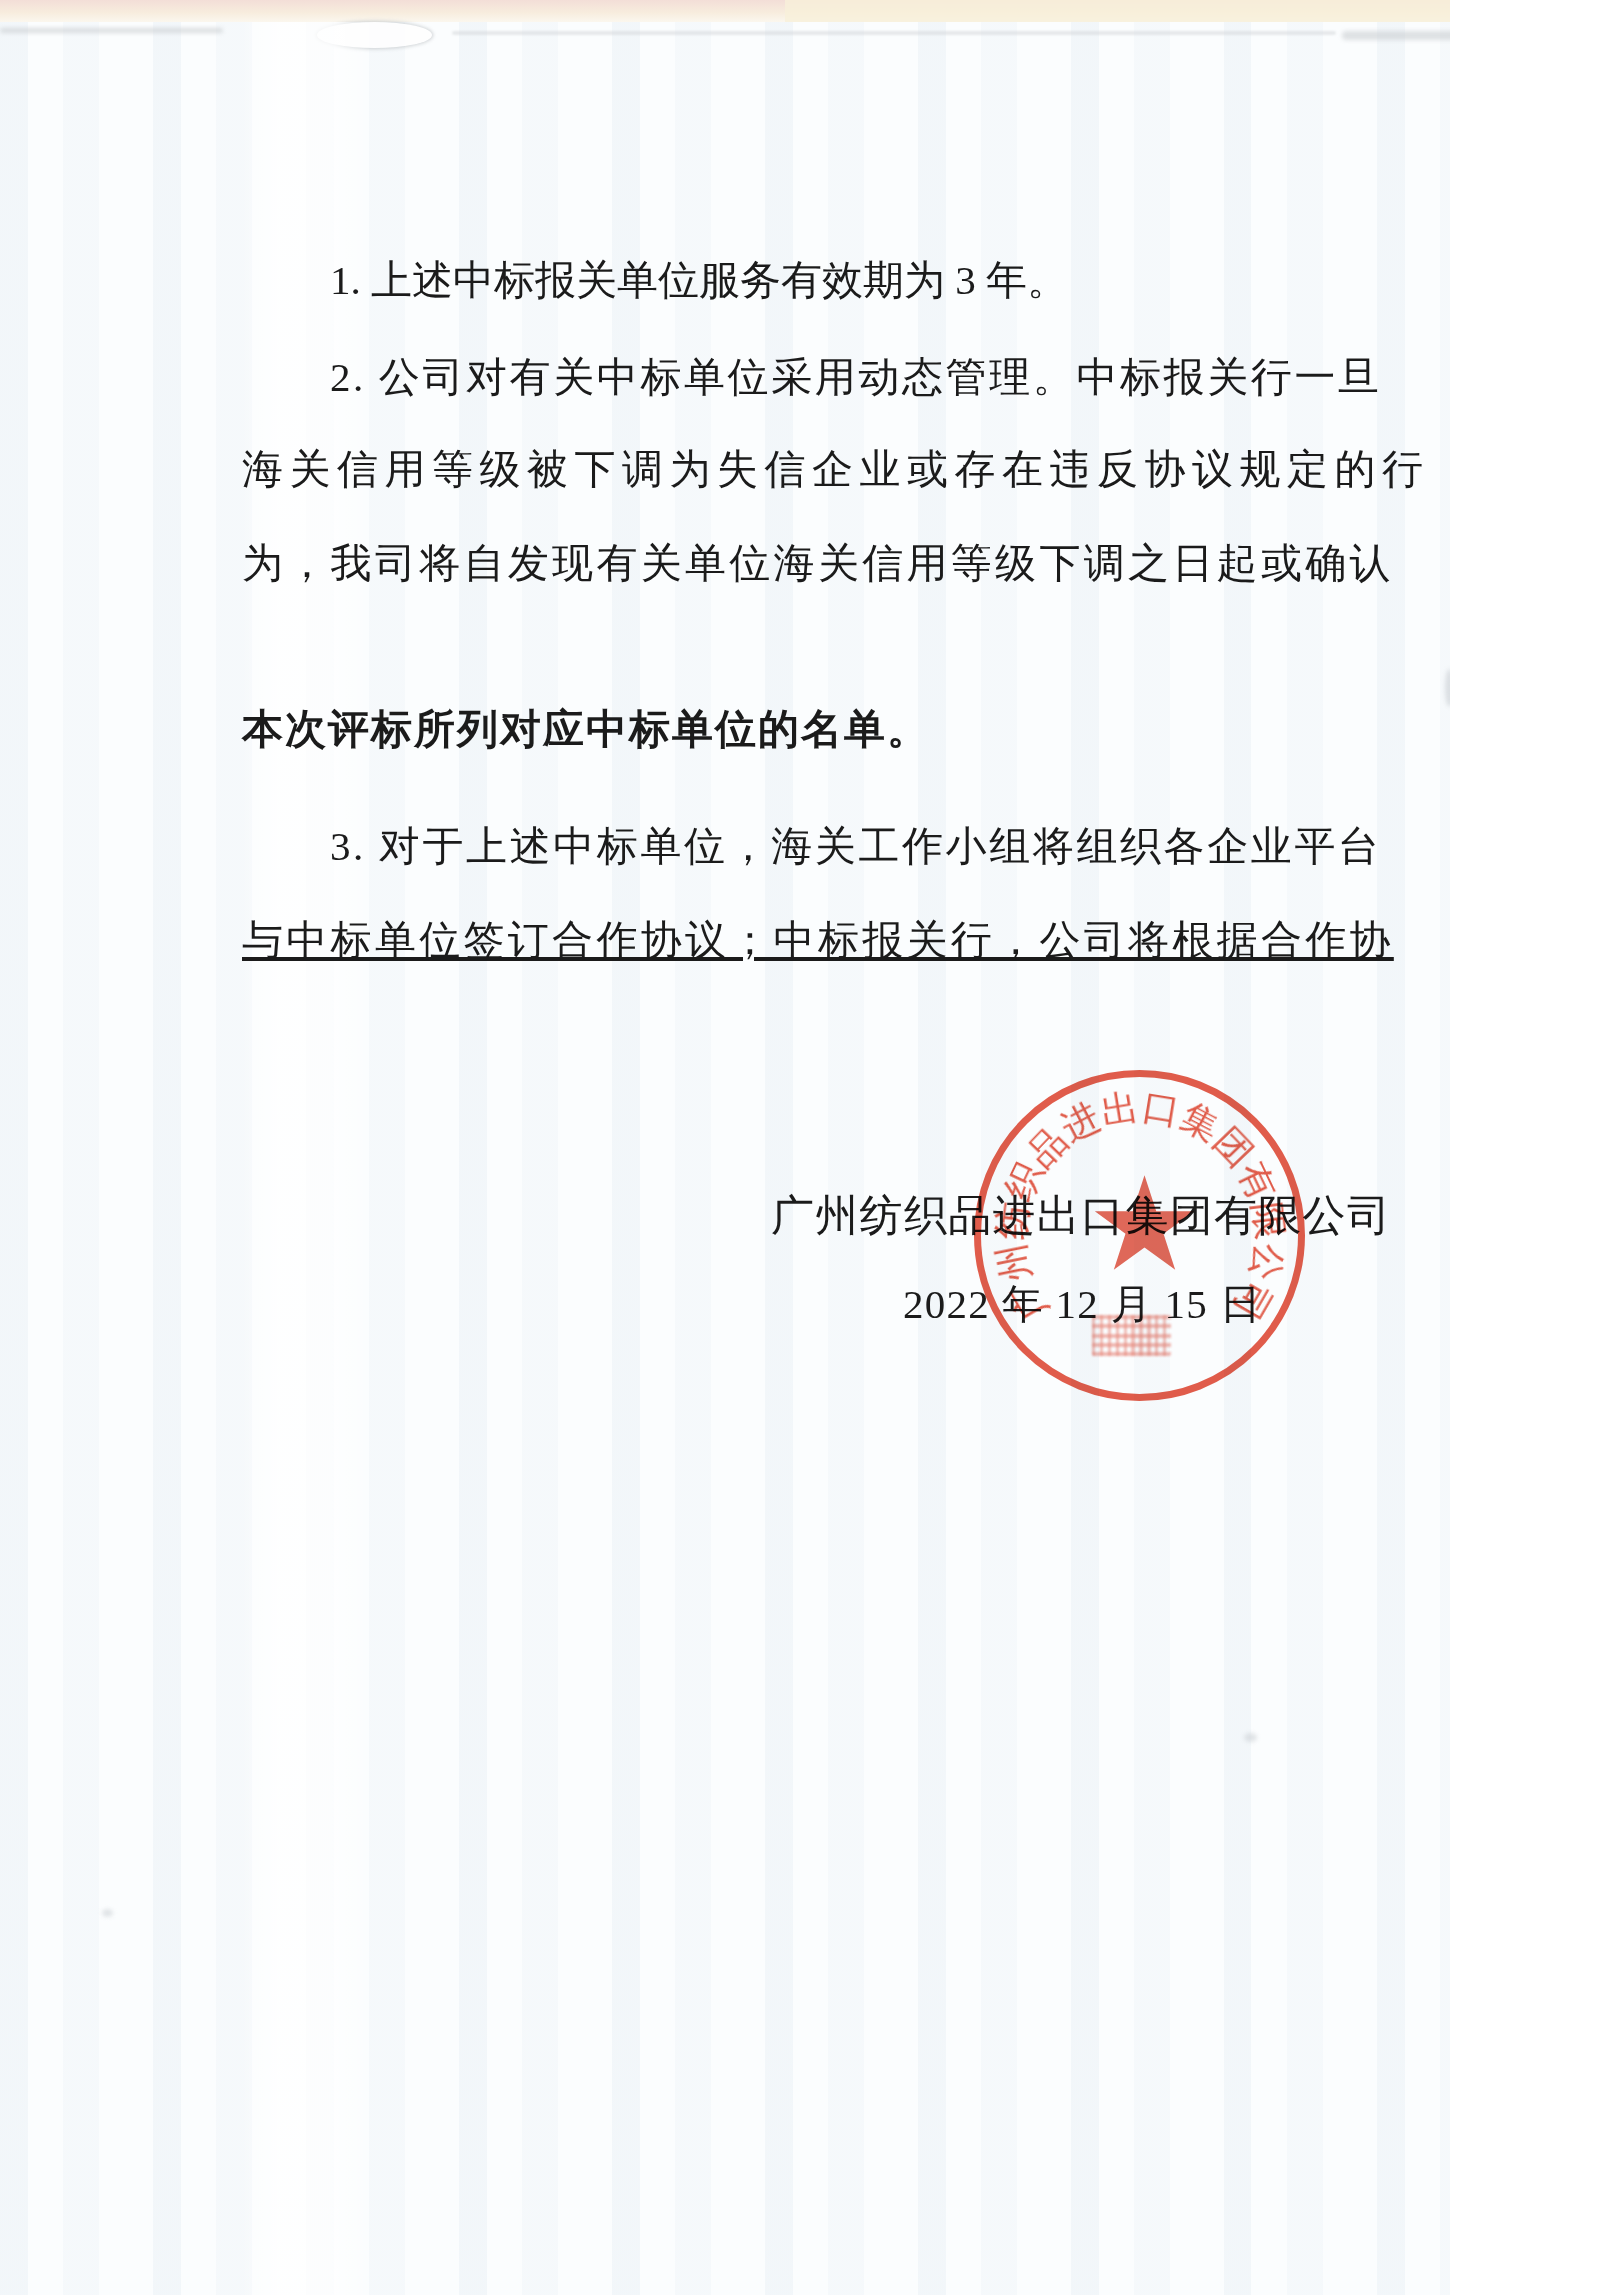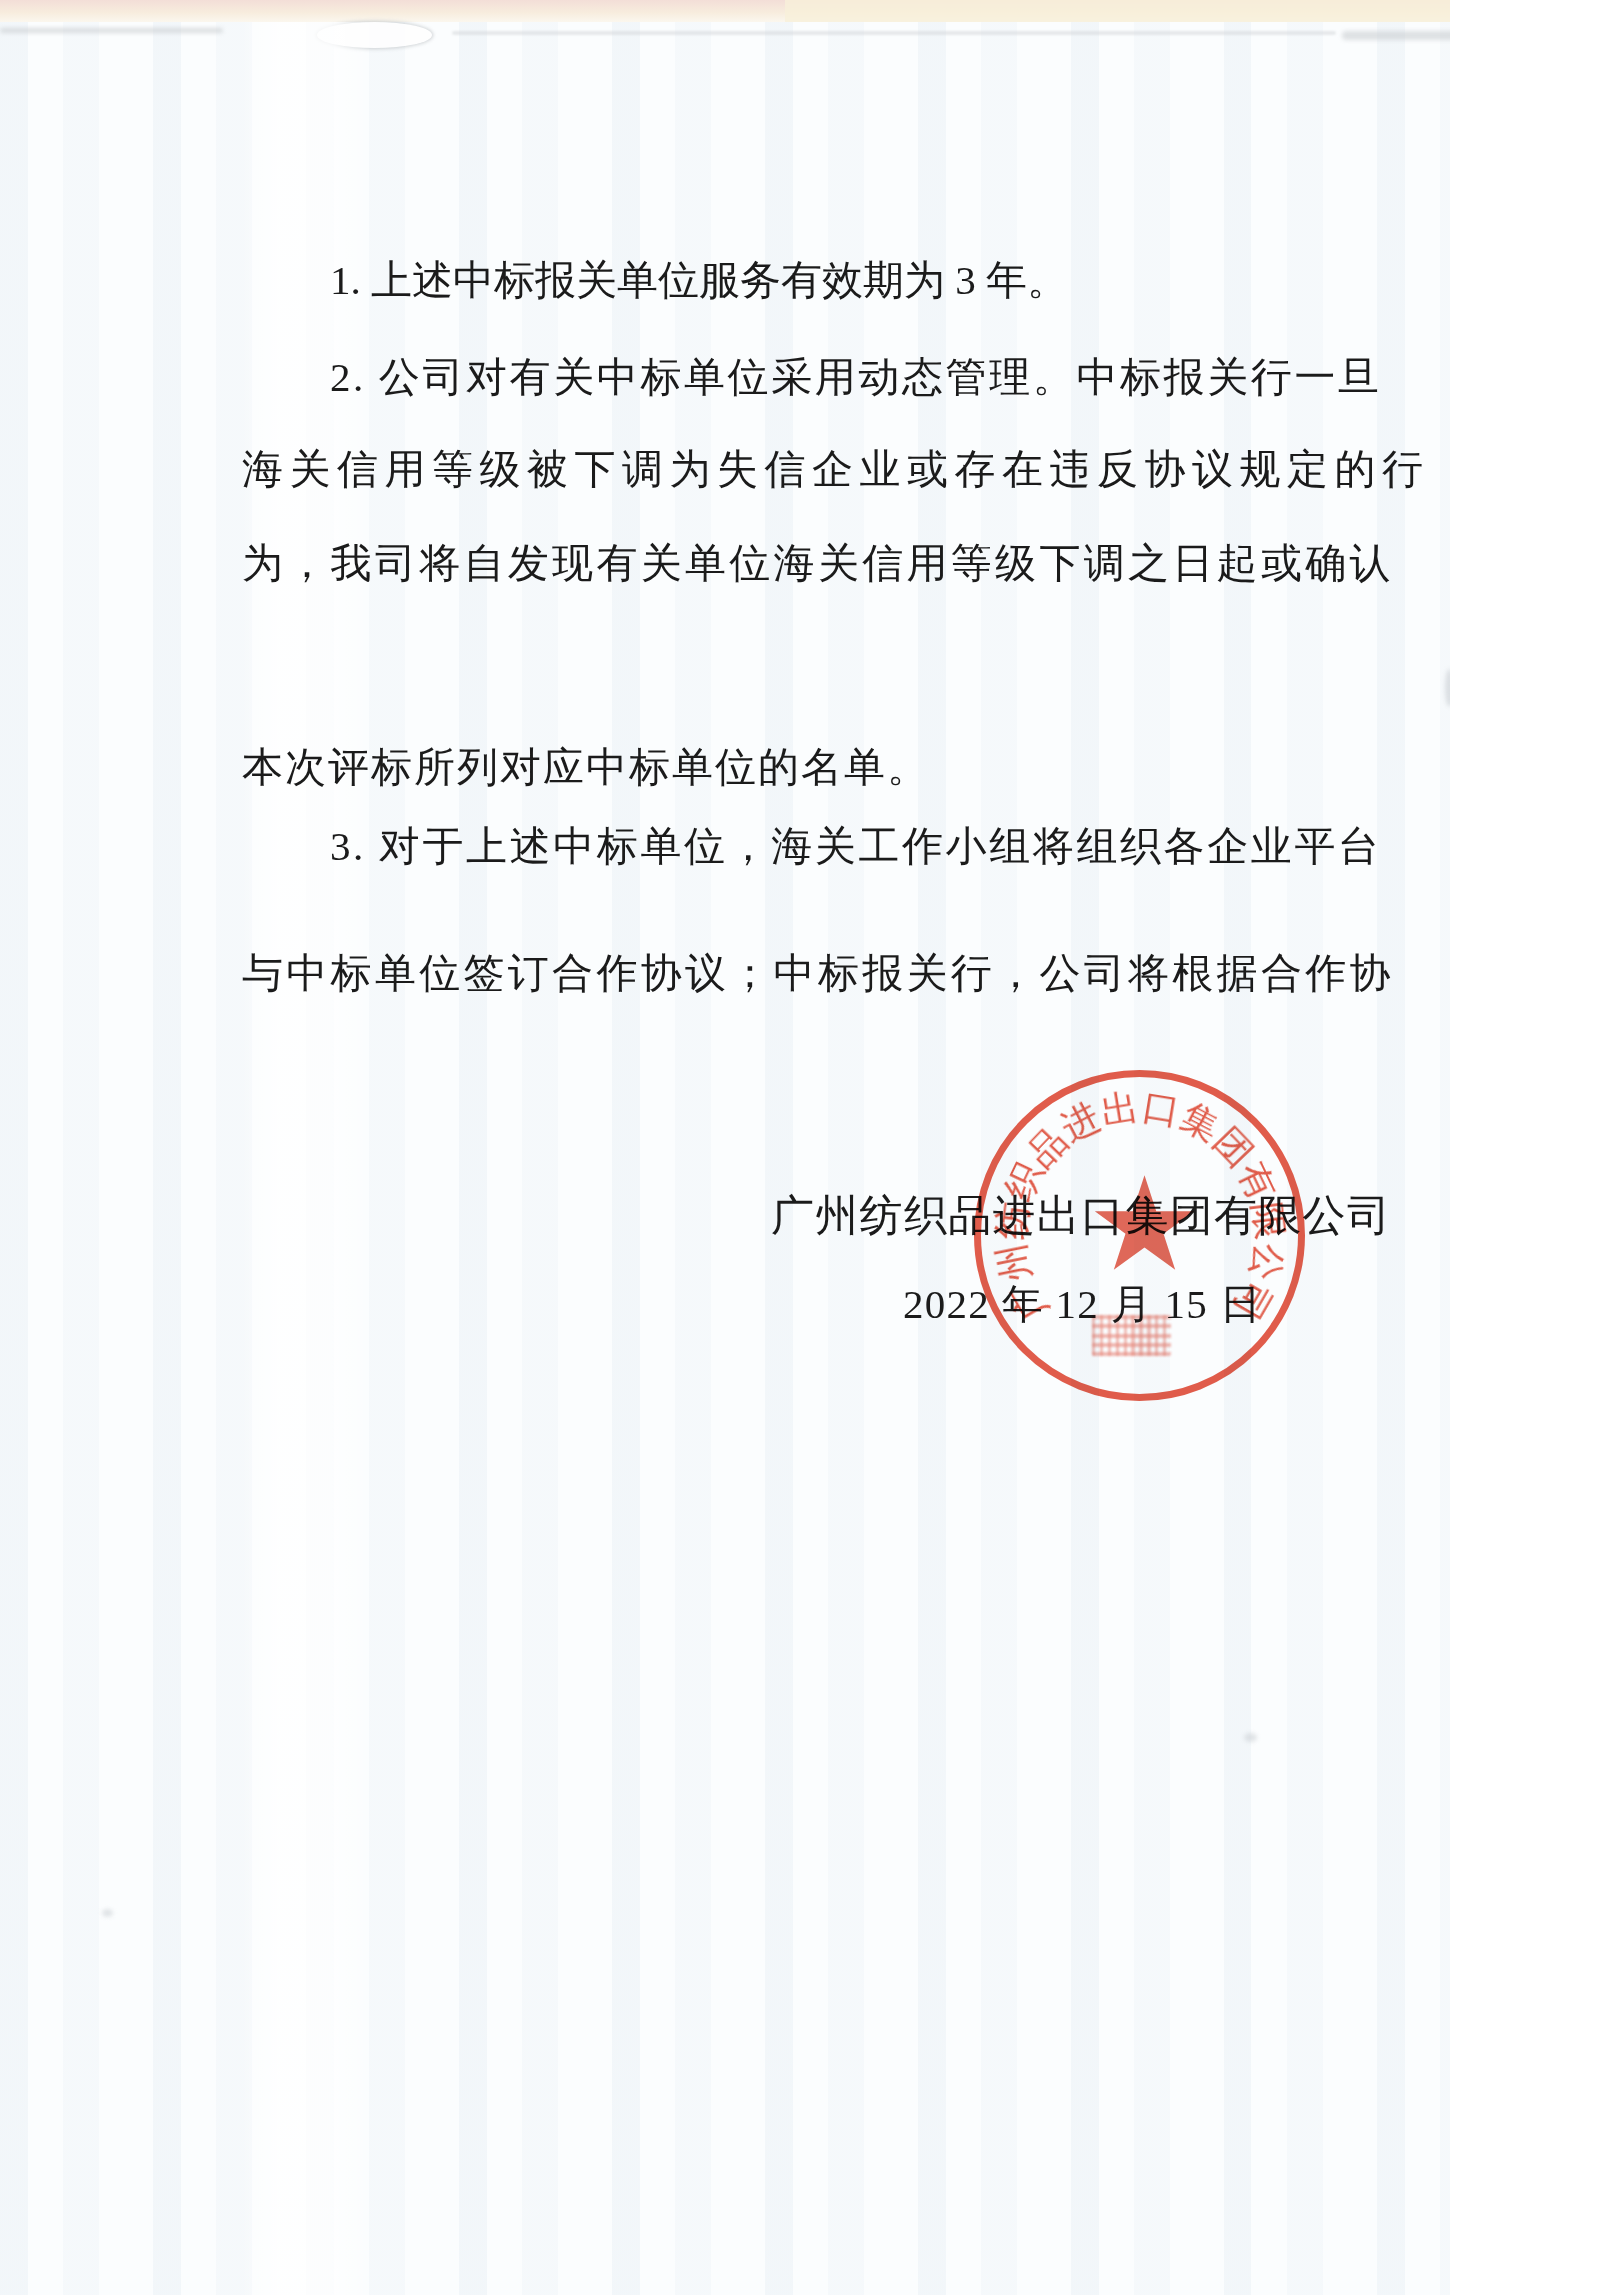--- a/index.html
+++ b/index.html
@@ -40,21 +40,21 @@
     white-space:nowrap;
   }
   .bodyline.indent{padding-left:88px;}
   .ls0{letter-spacing:0px;}
   .ls3{letter-spacing:2px;}
   .ls4{letter-spacing:2.6px;}
   .ls5{letter-spacing:3.3px;}
   .ls6{letter-spacing:3.9px;}
   .ls10{letter-spacing:6.5px;}
   .t1{top:259px;} .t2{top:356px;} .t3{top:448px;text-align:center;} .t4{top:542px;} .t5{top:636px;}
-  .t6{top:746px;} .t7{top:825px;} .t8{top:952px;} .t9{top:1013px;}
+  .t6{top:708px;font-weight:bold;} .t7{top:825px;} .t8{top:919px;text-decoration:underline;} .t9{top:1013px;}
   
   .sig-company{
     position:absolute;left:771px;top:1193px;width:628px;
     font-size:43px;line-height:46px;letter-spacing:1.3px;color:#1b1b1b;
     white-space:nowrap;
   }
   .sig-date{
     position:absolute;left:771px;top:1283px;width:623px;
     font-size:41px;line-height:43px;letter-spacing:1.3px;color:#1b1b1b;
     text-align:center;white-space:nowrap;

